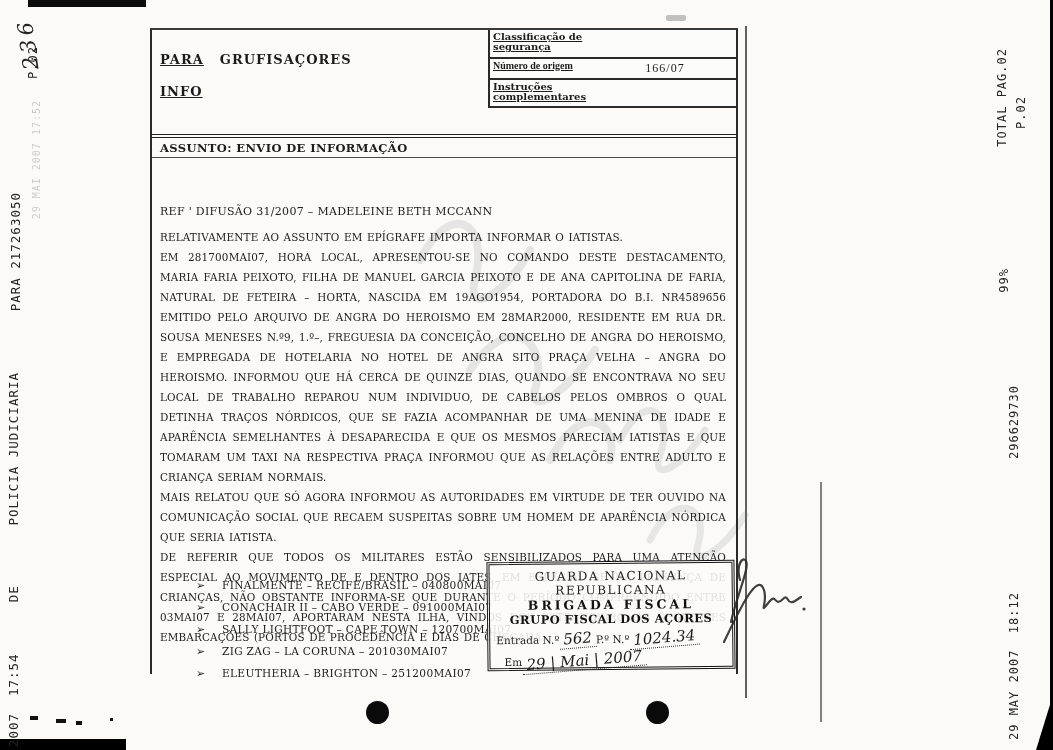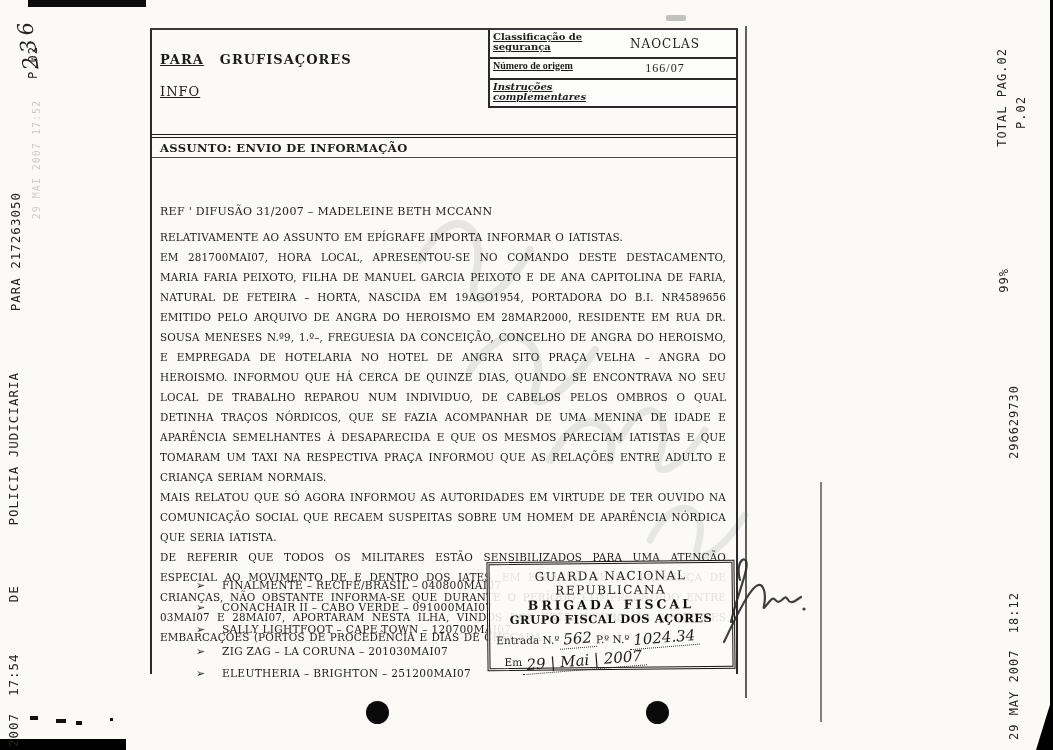--- a/index.html
+++ b/index.html
@@ -28,27 +28,27 @@
   
   .doc-box{
     position:absolute; left:150px; top:28px; width:588px; height:646px;
     border-left:2px solid #2a2a2a; border-right:2px solid #2a2a2a; border-top:2px solid #3a3a3a;
     box-sizing:border-box;
   }
   .hdr{position:relative;height:76px;}
   .hdr-left-line{position:absolute;left:8px;top:22px;font-size:13px;font-weight:bold;letter-spacing:1px;}
   .hdr-left-line .lbl{text-decoration:underline;}
   .hdr-left-line .val{margin-left:16px;}
-  .info-lbl{position:absolute;left:8px;top:54px;font-size:13px;font-weight:normal;letter-spacing:1px;text-decoration:underline;}
+  .info-lbl{position:absolute;left:8px;top:54px;font-size:13px;font-weight:bold;letter-spacing:1px;text-decoration:underline;}
   .meta{position:absolute;left:336px;top:0;width:250px;border:2px solid #2a2a2a;border-top:none;box-sizing:border-box;background:rgba(255,255,255,.4);}
   .meta-row{display:flex;border-bottom:2px solid #2a2a2a;}
   .meta-row:last-child{border-bottom:none;}
   .meta-lbl{width:104px;padding:2px 3px;font-size:10px;font-weight:bold;text-decoration:underline;line-height:10px;box-sizing:border-box;}
   .meta-val{flex:1;display:flex;align-items:center;justify-content:center;font-size:12px;letter-spacing:1px;}
-  .r1{min-height:27px;} .r2{min-height:19px;font-family:Liberation Serif, serif;} .r3{min-height:26px;font-style:italic;}
+  .r1{min-height:27px;} .r2{min-height:19px;font-family:Liberation Serif, serif;} .r3{min-height:26px;}
   .subject-row{border-top:4px double #1f1f1f;border-bottom:1px solid #4a4a4a;padding:3px 8px 2px;font-size:11.5px;font-weight:bold;letter-spacing:.4px;margin-top:28px;}
   .ref-row{padding:7px 8px 0;font-size:11px;letter-spacing:.3px;margin-top:40px;}
   .body-text{padding:9px 10px 0 8px;height:420px;overflow:hidden;}
   .body-text p{margin:0;font-size:10.4px;line-height:20px;letter-spacing:.15px;text-align:justify;word-spacing:1px;}
   .body-text p.first{text-align:left;}
   
   .vessels{position:absolute;left:196px;top:579px;width:360px;}
   .vessel{display:flex;align-items:baseline;height:22px;font-size:10.6px;letter-spacing:.3px;}
   .vessel .arrow{width:26px;font-size:11px;}
   
@@ -116,21 +116,20 @@
 
     <div class="hdr">
       <div class="hdr-left-line">
         <span class="lbl">PARA</span><span class="val">GRUFISAÇORES</span>
       </div>
       <div class="info-lbl">INFO</div>
 
       <div class="meta">
         <div class="meta-row r1">
           <div class="meta-lbl">Classificação de segurança</div>
-          <div class="meta-val">NAOCLAS</div>
         </div>
         <div class="meta-row r2">
           <div class="meta-lbl">Número de origem</div>
           <div class="meta-val">166/07</div>
         </div>
         <div class="meta-row r3">
           <div class="meta-lbl">Instruções complementares</div>
         </div>
       </div>
     </div>

